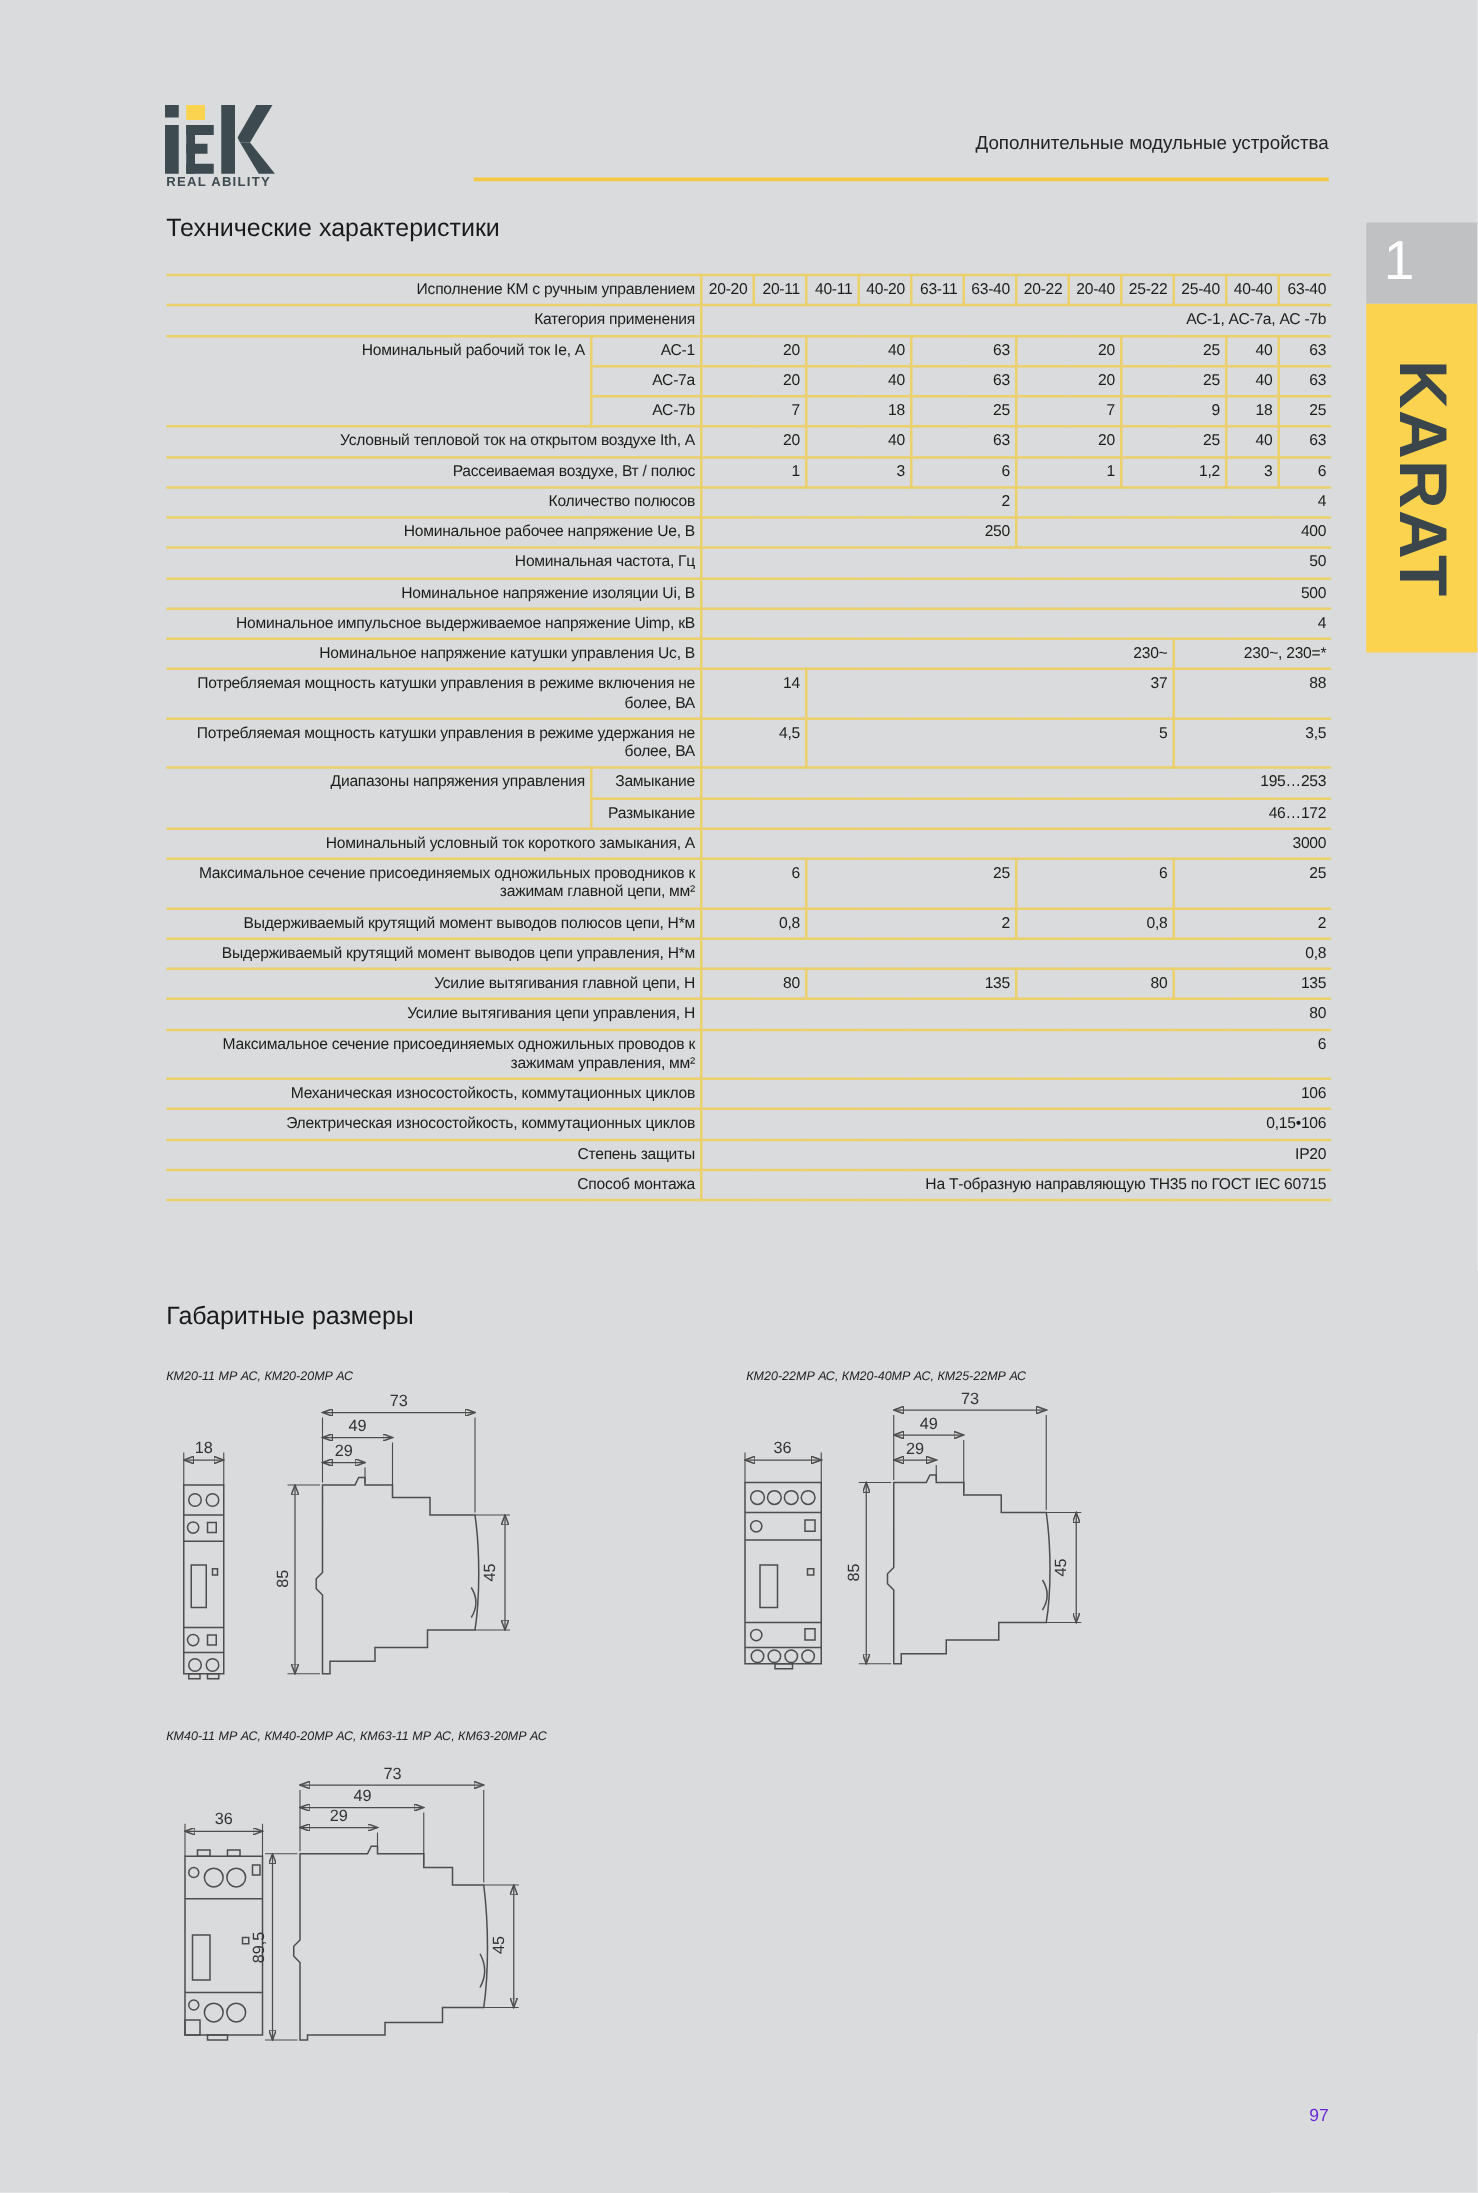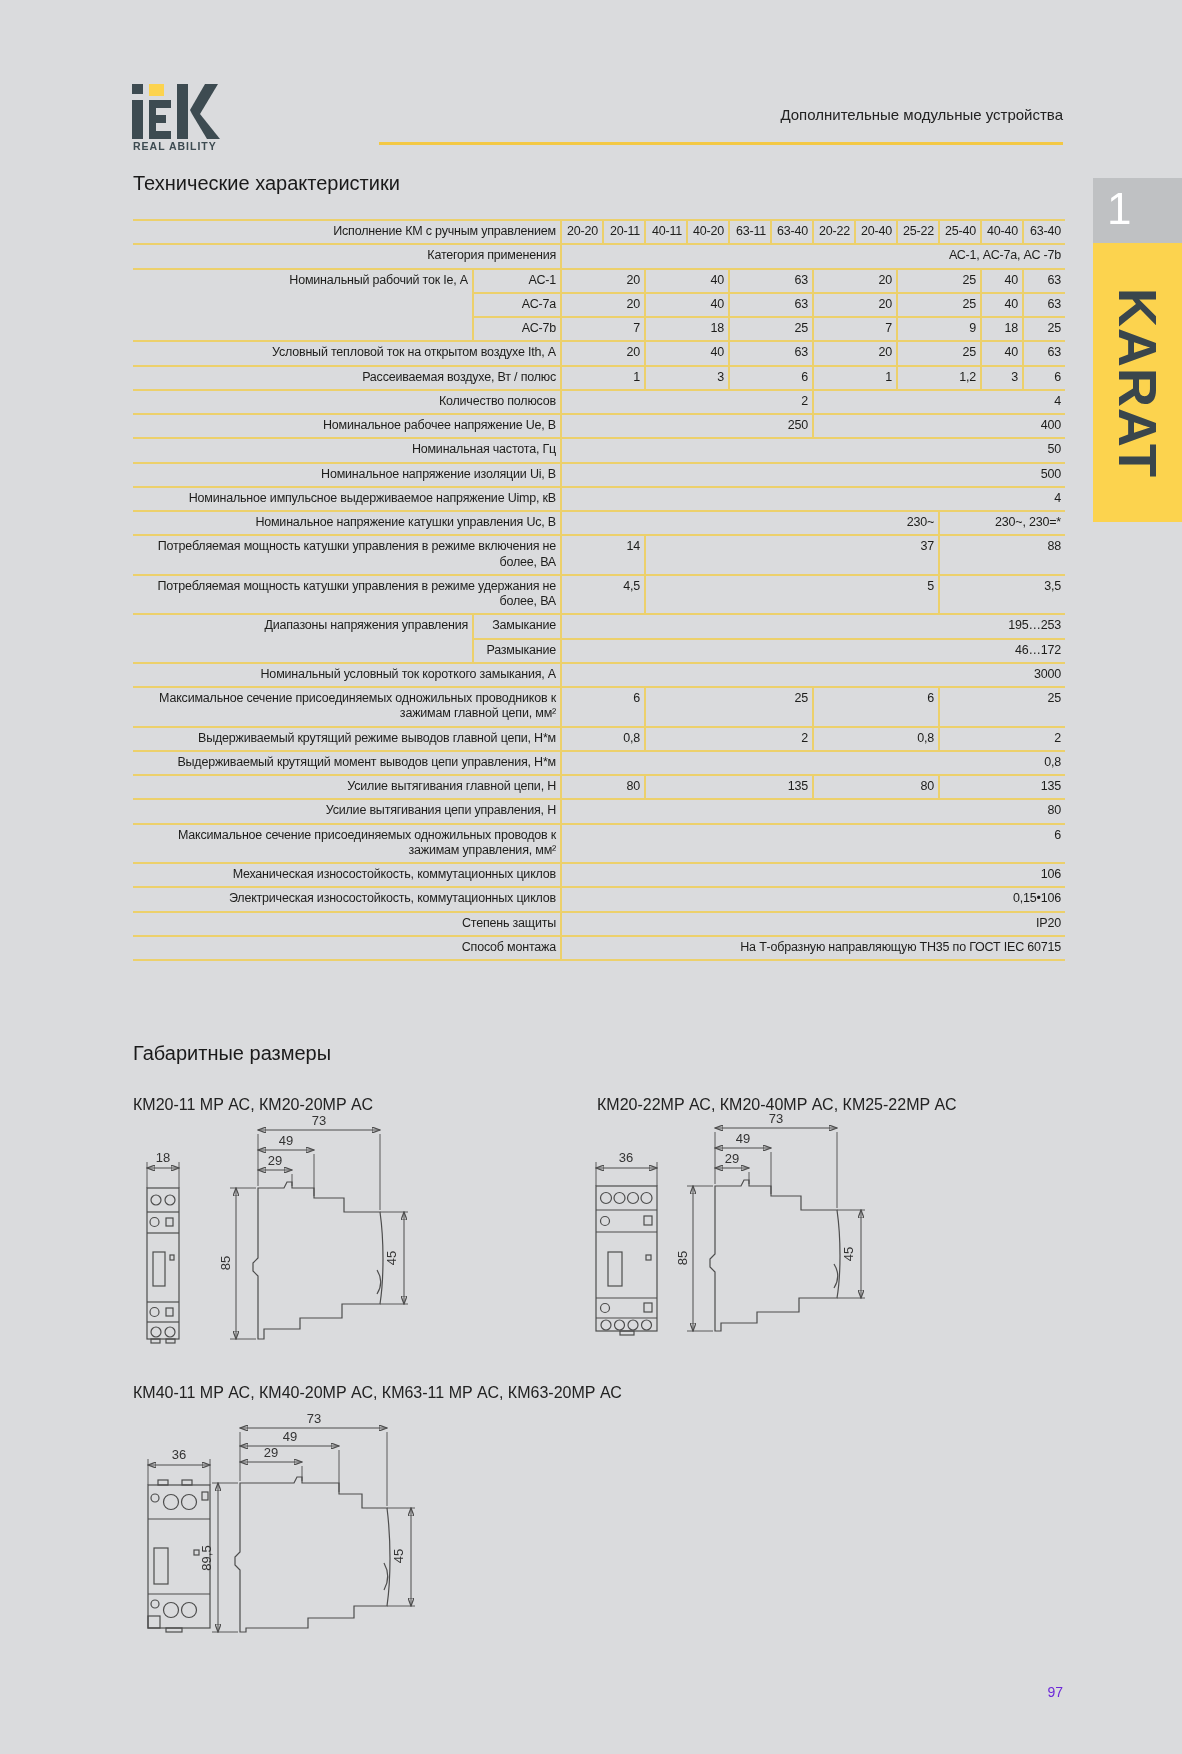--- a/index.html
+++ b/index.html
@@ -30,21 +30,21 @@
   
   table.spec { position:absolute; left:133px; top:219px; width:930px; border-collapse:collapse;
                table-layout:fixed; border-left:hidden; border-right:hidden;text-align:right; }
   table.spec td { border:2px solid #ecd06b; font-size:12.5px; line-height:1.22;
                   padding:3px 4px 4px 4px; vertical-align:top; letter-spacing:-0.2px;
                   overflow:hidden; white-space:normal; }
 
   .footnote { position:absolute; left:133px; top:978px; width:872px; font-size:12.5px;
               line-height:1.45; color:#222; }
 
-  .drw-title { position:absolute; font-size:16px; color:#222; }
+  .drw-title { position:absolute; font-size:10px; color:#222;font-style:italic; }
   .drawing { position:absolute; }
   .drawing path, .drawing rect, .drawing line, .drawing circle, .drawing polyline
     { fill:none; stroke:#4d4d4d; stroke-width:1.2; }
   .drawing .dim { stroke:#4d4d4d; stroke-width:1; }
   .drawing .ext { stroke:#4d4d4d; stroke-width:0.9; }
   .drawing text { font-family:"Liberation Sans", sans-serif; font-size:13px; fill:#333;
                   stroke:none; }
   .pageno { position:absolute; right:119px; top:1684px; font-size:14px; color:#6d28d9; }
 </style>
 </head>
@@ -219,21 +219,21 @@
           <td colspan="12">3000</td>
         </tr>
         <tr>
           <td colspan="2">Максимальное сечение присоединяемых одножильных проводников к зажимам главной цепи, мм²</td>
           <td colspan="2">6</td>
           <td colspan="4">25</td>
           <td colspan="3">6</td>
           <td colspan="3">25</td>
         </tr>
         <tr>
-          <td colspan="2">Выдерживаемый крутящий режиме выводов главной цепи, Н*м</td>
+          <td colspan="2">Выдерживаемый крутящий момент выводов полюсов цепи, Н*м</td>
           <td colspan="2">0,8</td>
           <td colspan="4">2</td>
           <td colspan="3">0,8</td>
           <td colspan="3">2</td>
         </tr>
         <tr>
           <td colspan="2">Выдерживаемый крутящий момент выводов цепи управления, Н*м</td>
           <td colspan="12">0,8</td>
         </tr>
         <tr>

